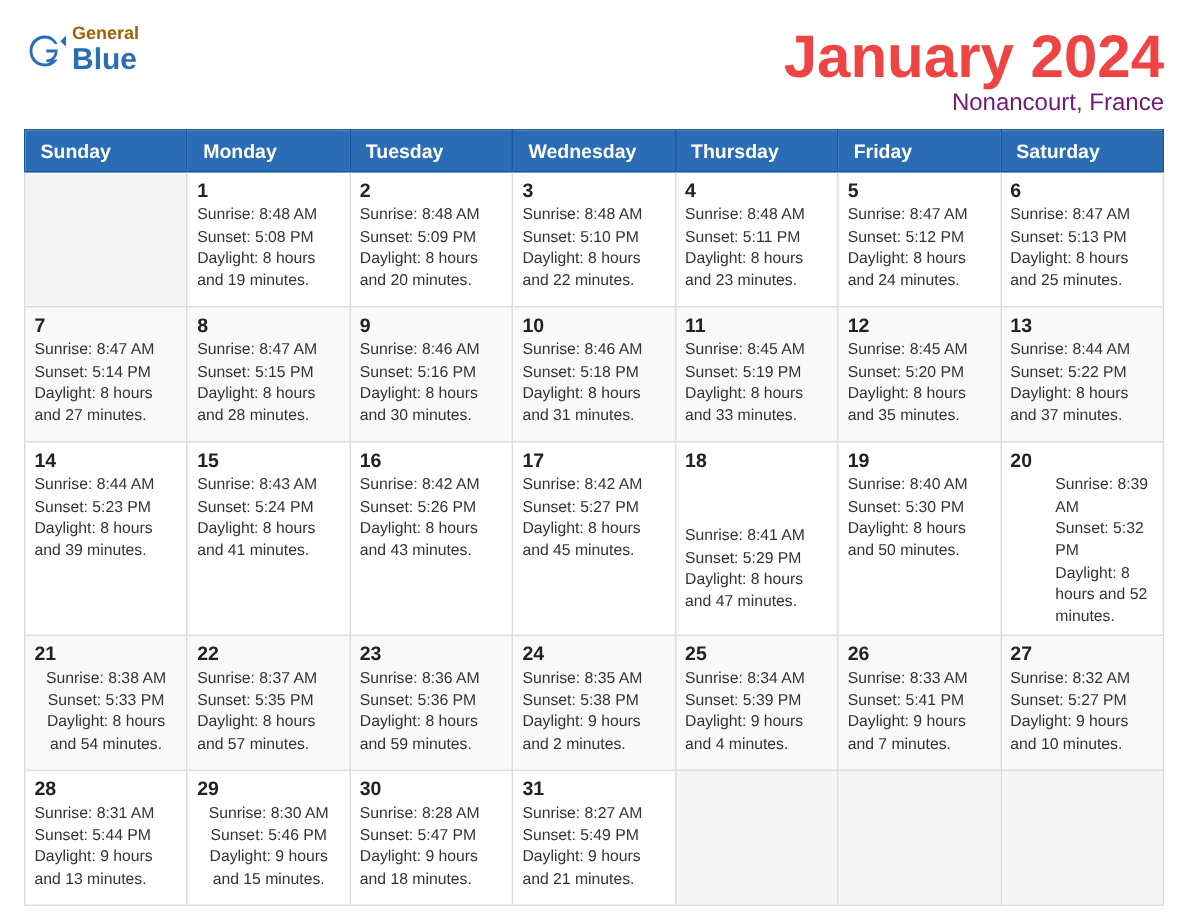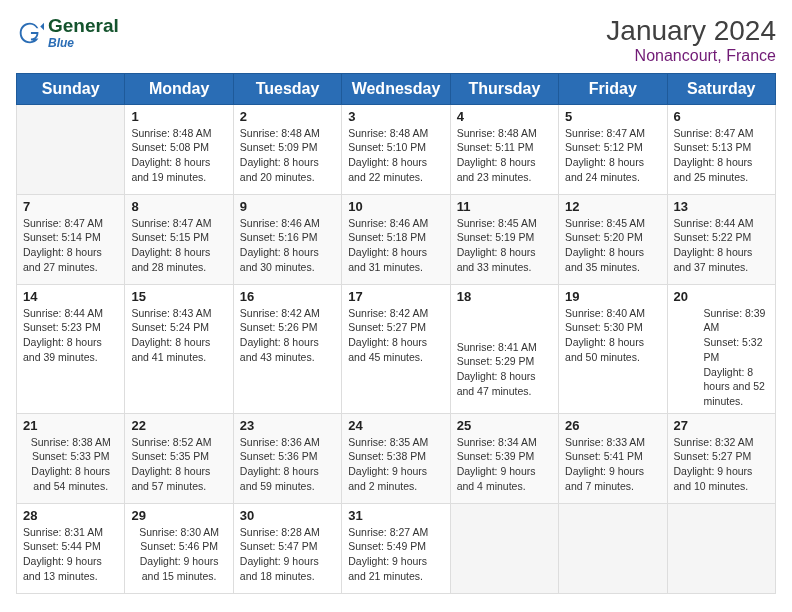--- a/index.html
+++ b/index.html
@@ -20,60 +20,59 @@
       display: flex;
       align-items: center;
       gap: 4px;
     }
     .logo-text {
       display: flex;
       flex-direction: column;
       line-height: 1.1;
     }
     .logo-general {
-      font-size: 19px;
-      font-weight: bold;
-      color: #14532d;
+      font-size: 12px;
+      font-weight: bold;
+      color: #a16207;
       text-align: right;
     }
     .logo-blue {
-      font-size: 12px;
+      font-size: 20px;
       font-weight: bold;
       color: #2a6db5;
-      font-style: italic;
     }
     .logo-icon {
       width: 28px;
       height: 28px;
     }
     .title-area {
       text-align: right;
     }
     .month-title {
-      font-size: 28px;
-      font-weight: normal;
-      color: #404040;
+      font-size: 40px;
+      font-weight: bold;
+      color: #ef4444;
       line-height: 1.1;
     }
     .location {
       font-size: 16px;
       color: #701a75;
     }
     .calendar {
       width: 100%;
       border-collapse: collapse;
       border: 1px solid #ccc;
     }
     .calendar th {
       background-color: #2a6db5;
       color: #fff;
-      font-size: 16px;
-      font-weight: bold;
-      padding: 6px 0;
-      text-align: center;
+      font-size: 13px;
+      font-weight: bold;
+      padding: 6px 10px;
+      text-align: left;
       border: 1px solid #1e5a9a;
     }
     .calendar td {
       vertical-align: top;
       padding: 4px 6px;
       border: 1px solid #ddd;
       width: calc(100% / 7);
       font-size: 11px;
       color: #333;
       min-height: 80px;
@@ -264,21 +263,21 @@
       </tr>
       <tr class="week-row">
         <td>
           <span class="day-number">21</span>
           <div class="day-info" style="white-space: pre-line; text-align: center;">Sunrise: 8:38 AM
 Sunset: 5:33 PM
 Daylight: 8 hours and 54 minutes.</div>
         </td>
         <td>
           <span class="day-number">22</span>
-          <div class="day-info" style="white-space: pre-line;">Sunrise: 8:52 AM
+          <div class="day-info" style="white-space: pre-line;">Sunrise: 8:37 AM
 Sunset: 5:35 PM
 Daylight: 8 hours and 57 minutes.</div>
         </td>
         <td>
           <span class="day-number">23</span>
           <div class="day-info" style="white-space: pre-line;">Sunrise: 8:36 AM
 Sunset: 5:36 PM
 Daylight: 8 hours and 59 minutes.</div>
         </td>
         <td>

